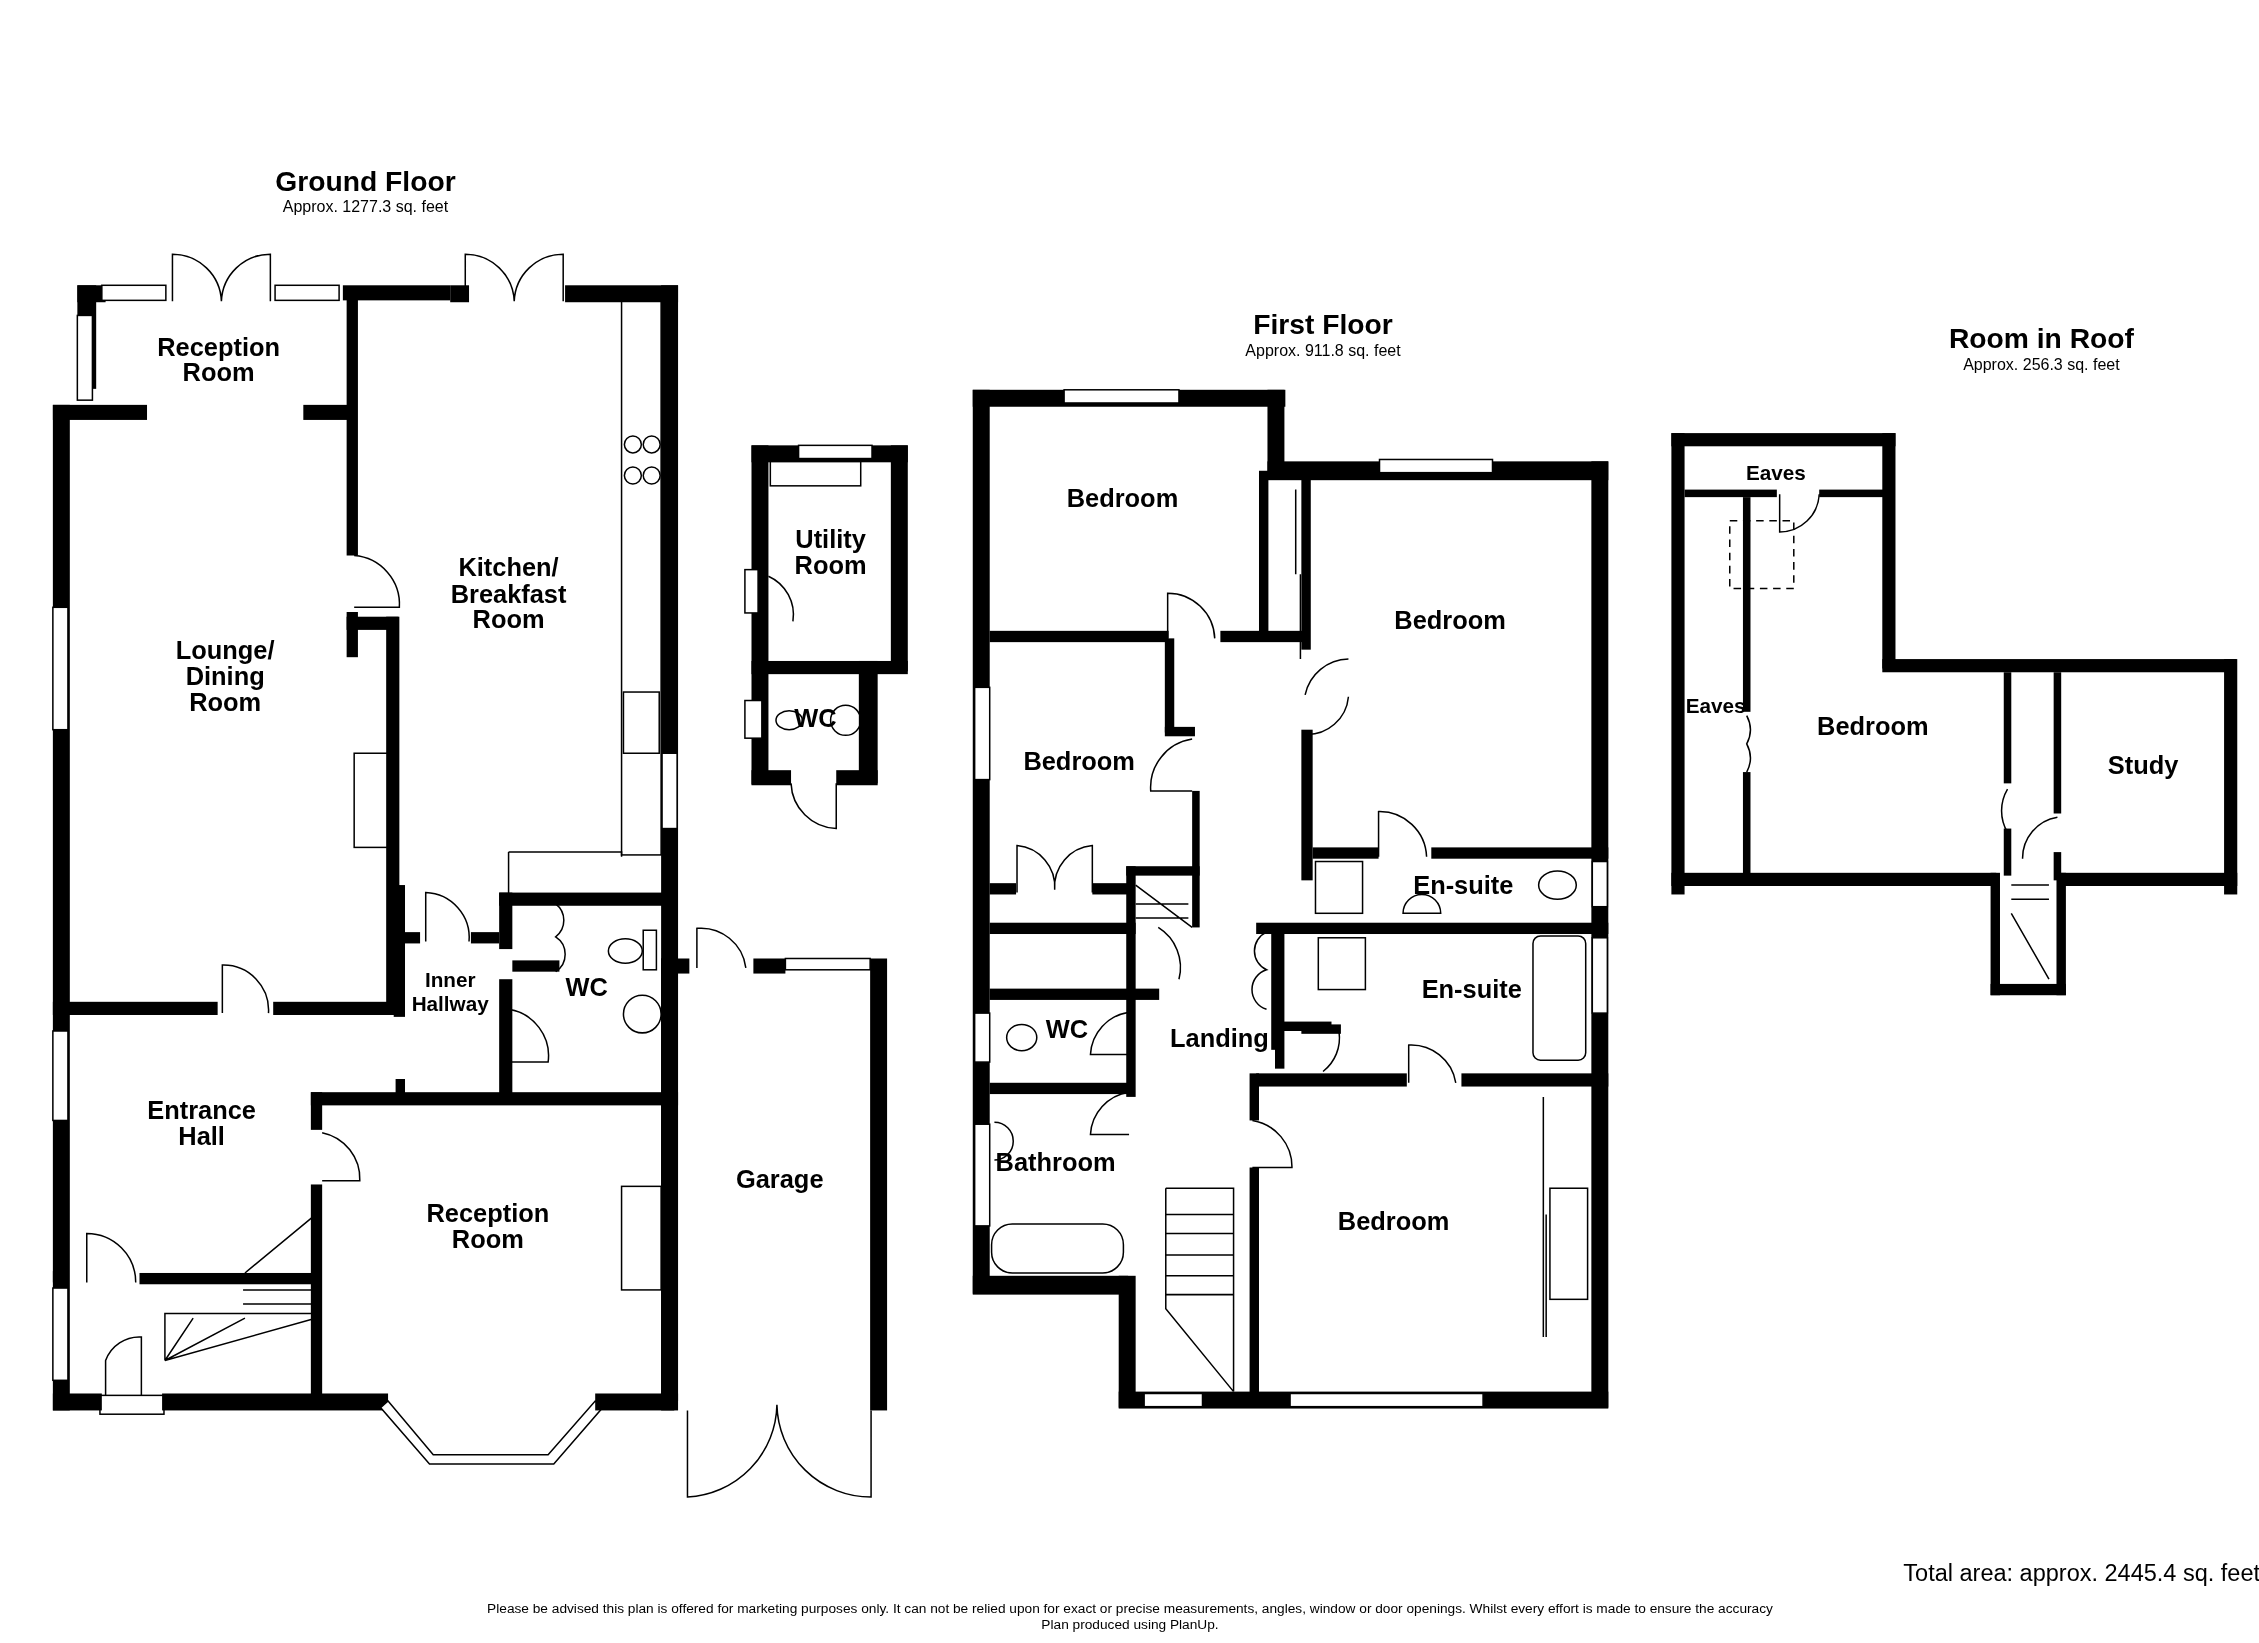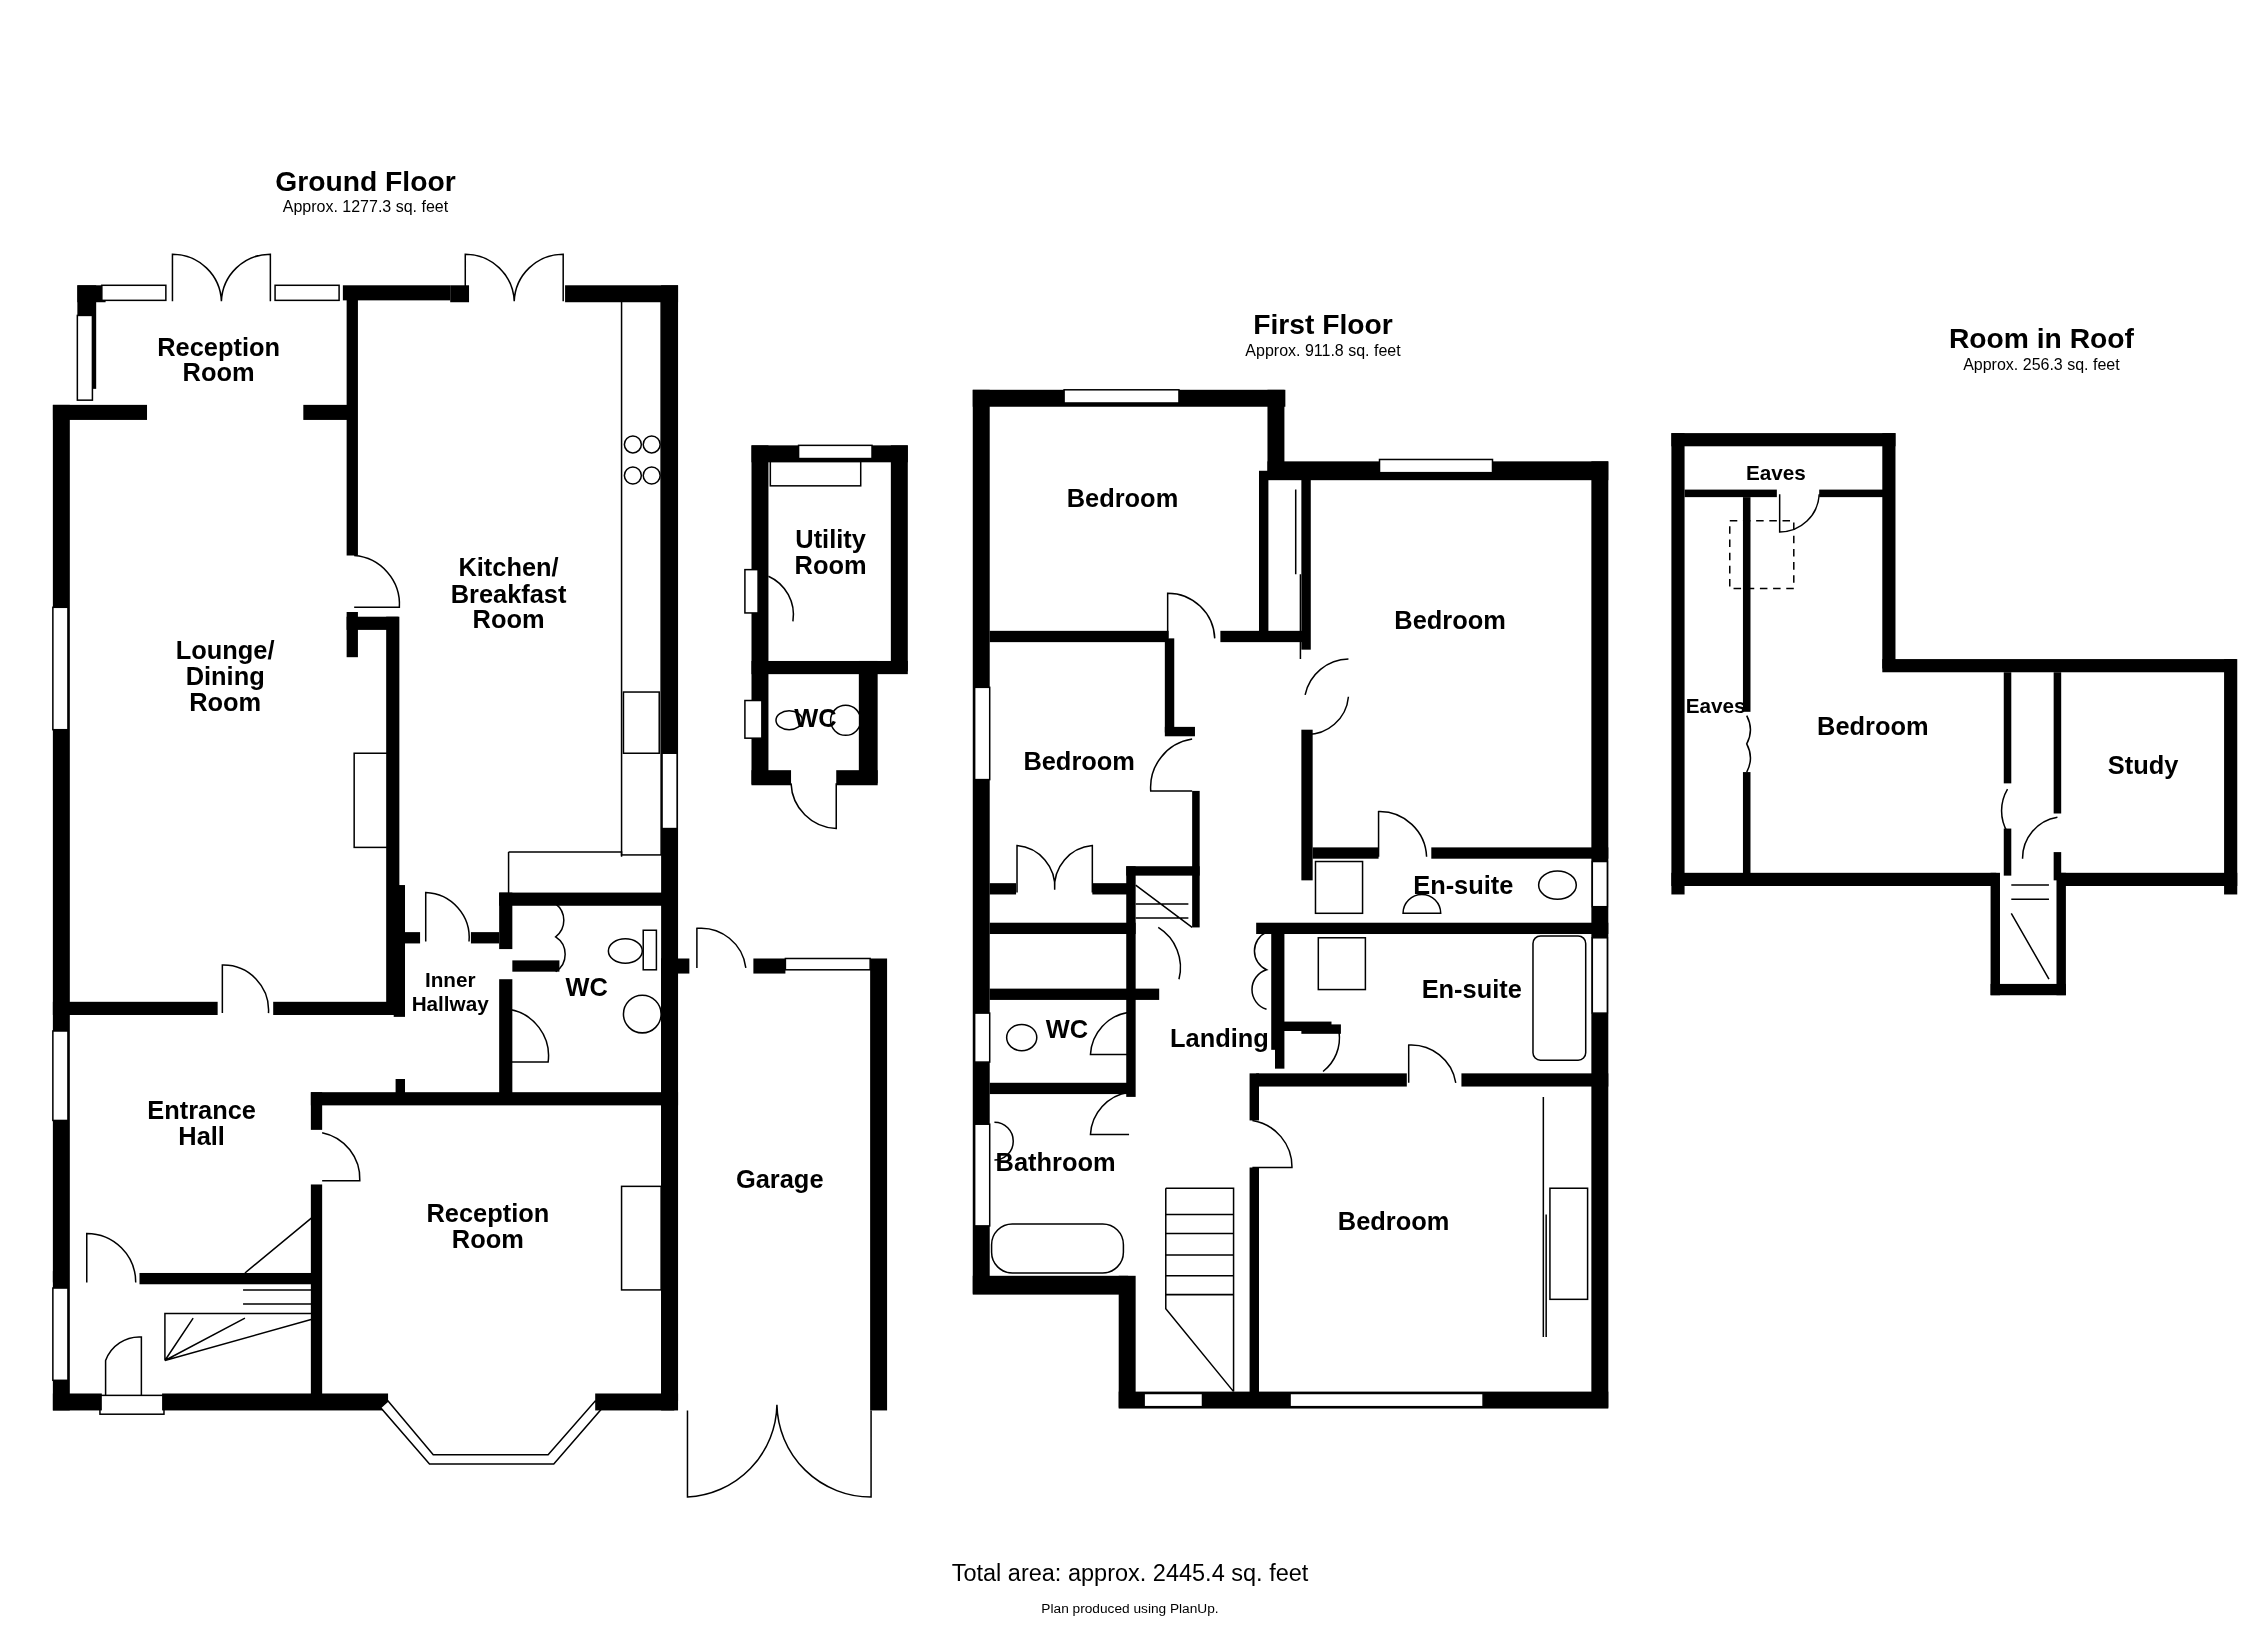--- a/index.html
+++ b/index.html
@@ -6,21 +6,21 @@
   body{width:2260px;height:1643px;position:relative;overflow:hidden;font-family:"Liberation Sans",sans-serif;color:#000;}
   svg{position:absolute;left:0;top:0;}
   .w{fill:#000;}
   .thin{fill:none;stroke:#000;stroke-width:1.6;}
   .win{fill:#fff;stroke:#000;stroke-width:1.6;}
   .dash{fill:none;stroke:#000;stroke-width:1.6;stroke-dasharray:8 6;}
   .room{font-family:"Liberation Sans",sans-serif;font-weight:bold;font-size:27px;fill:#000;}
   .room-sm{font-family:"Liberation Sans",sans-serif;font-weight:bold;font-size:22px;fill:#000;}
   .ftitle{font-family:"Liberation Sans",sans-serif;font-weight:bold;font-size:30px;fill:#000;}
   .fsub{font-family:"Liberation Sans",sans-serif;font-size:17px;fill:#000;}
-  .total{position:absolute;left:0;width:2260px;top:1560px;text-align:center;font-size:23.5px;}
+  .total{position:absolute;left:0;width:2260px;top:1560px;text-align:right;font-size:23.5px;}
   .disc{position:absolute;left:0;width:2260px;top:1601px;text-align:center;font-size:13.7px;line-height:16px;}
 </style>
 </head>
 <body>
 
 <svg width="2260" height="1643" viewBox="0 0 2400 1745" xmlns="http://www.w3.org/2000/svg">
 
   <g>
     <text class="ftitle" x="388" y="203" text-anchor="middle">Ground Floor</text>
     <text class="fsub" x="388" y="225" text-anchor="middle">Approx. 1277.3 sq. feet</text>
@@ -266,15 +266,16 @@
 
     <text class="room-sm" x="1886" y="510" text-anchor="middle">Eaves</text>
     <text class="room-sm" x="1822" y="757" text-anchor="middle">Eaves</text>
     <text class="room" x="1989" y="781" text-anchor="middle">Bedroom</text>
     <text class="room" x="2276" y="822" text-anchor="middle">Study</text>
   </g>
 </svg>
 
 <div class="total">Total area: approx. 2445.4 sq. feet</div>
 <div class="disc">
+  <div>Please be advised this plan is offered for marketing purposes only. It can not be relied upon for exact or precise measurements, angles, window or door openings. Whilst every effort is made to ensure the accuracy</div>
   <div>Plan produced using PlanUp.</div>
 </div>
 
 
 </body></html>

